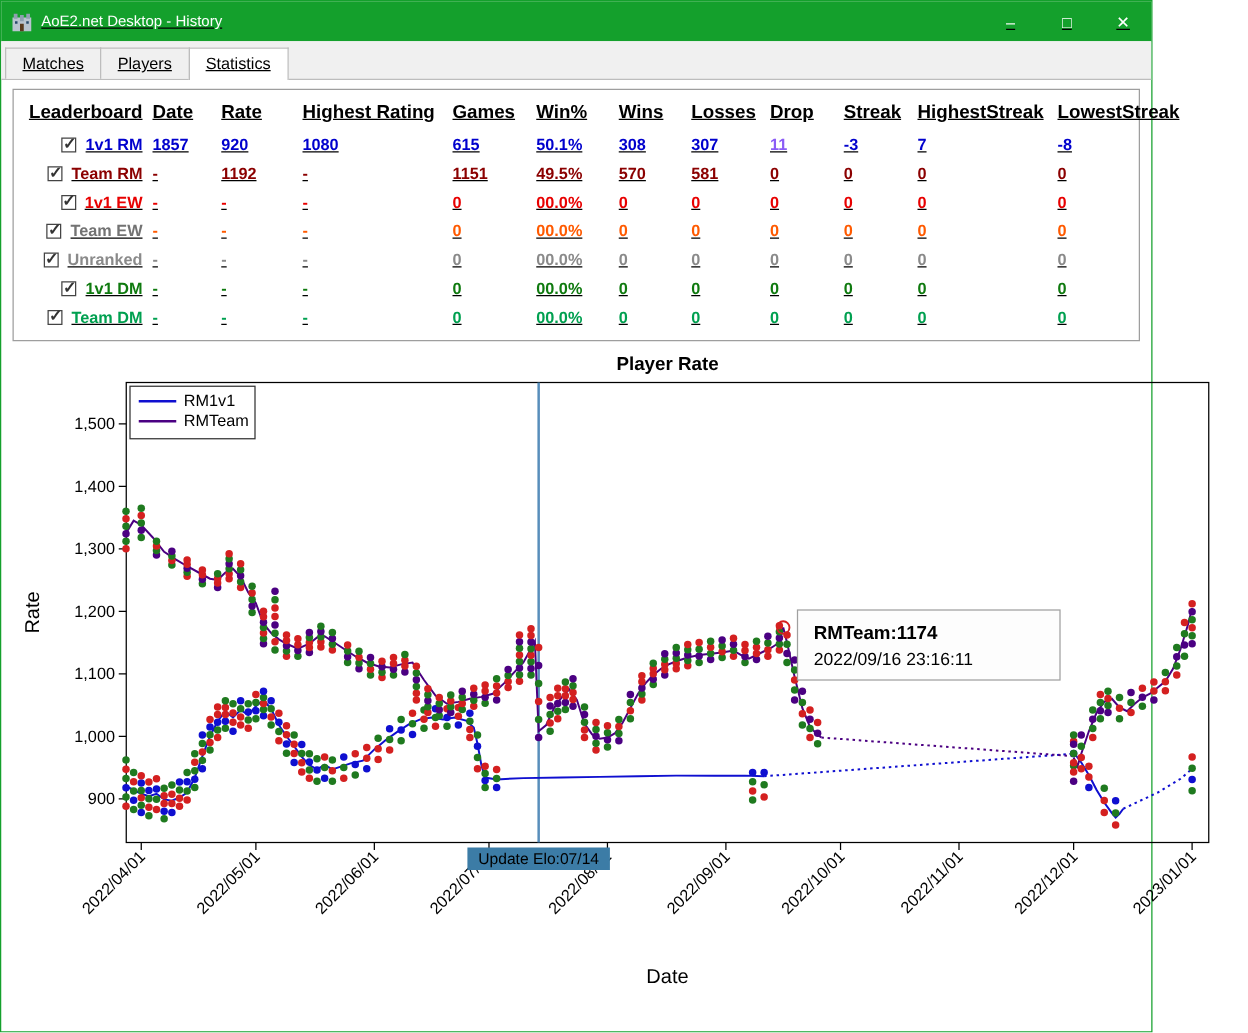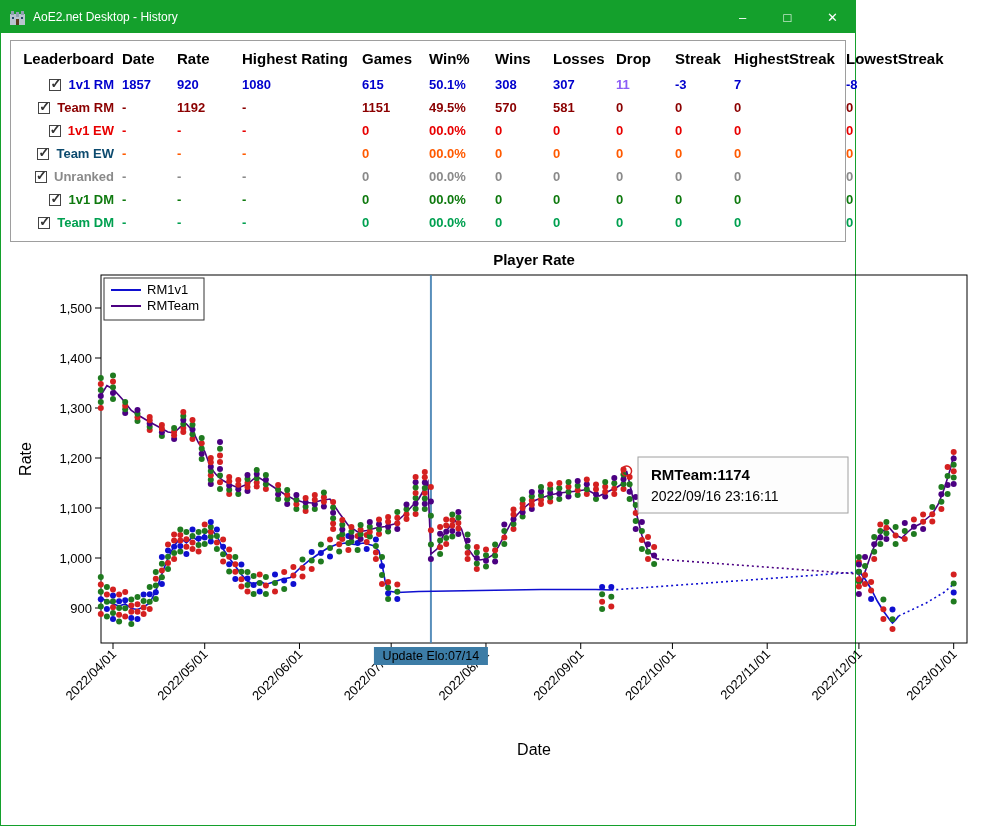--- a/index.html
+++ b/index.html
@@ -1,19 +1,19 @@
 <!DOCTYPE html>
 <html><head>
 <meta charset="utf-8">
 <style>
   * { box-sizing: border-box; }
   html,body { margin:0; padding:0; width:998px; height:826px; overflow:hidden;
               font-family:"Liberation Sans", sans-serif; background:#ffffff; }
-  .window { width:856px; height:826px; border:1px solid #14A02C; background:#fff;
-            display:flex; flex-direction:column; }
+  .window { width:922px; height:826px; border:1px solid #14A02C; background:#fff;
+            display:flex; flex-direction:column;text-decoration:underline; }
   
   .titlebar { height:32px; background:#14A02C; color:#fff; display:flex; align-items:center; flex:0 0 32px; }
   .app-icon { margin:0 7px 0 8px; display:flex; }
   .titlebar .title { flex:1; font-size:12px; }
   .win-btn { width:45px; height:32px; display:flex; align-items:center; justify-content:center;
              font-size:13px; cursor:default; }
   
   .tabbar { display:flex; align-items:flex-end; background:#f0f0f0; padding:5px 0 0 3px;
             border-bottom:1px solid #bdbdbd; flex:0 0 30px; }
   .tab { font-size:13px; padding:4px 13px 5px; background:#f0f0f0; border:1px solid #bdbdbd;
@@ -49,20 +49,25 @@
         <rect x="3" y="8" width="2" height="2" fill="#27496b"></rect>
         <rect x="12" y="8" width="2" height="2" fill="#27496b"></rect>
       </svg>
     </span>
     <span class="title">AoE2.net Desktop - History</span>
     <div class="win-btn">–</div>
     <div class="win-btn">□</div>
     <div class="win-btn">✕</div>
   </div>
 
+  <div class="tabbar">
+    <div class="tab">Matches</div>
+    <div class="tab">Players</div>
+    <div class="tab active">Statistics</div>
+  </div>
 
   <div class="stats-panel">
     <table id="stats-table">
         <colgroup>
           <col style="width: 107px;">
           <col style="width: 55px;">
           <col style="width: 65px;">
           <col style="width: 120px;">
           <col style="width: 67px;">
           <col style="width: 66px;">
@@ -126,21 +131,21 @@
             <td style="color: rgb(232, 0, 0);">0</td>
             <td style="color: rgb(232, 0, 0);">00.0%</td>
             <td style="color: rgb(232, 0, 0);">0</td>
             <td style="color: rgb(232, 0, 0);">0</td>
             <td style="color: rgb(232, 0, 0);">0</td>
             <td style="color: rgb(232, 0, 0);">0</td>
             <td style="color: rgb(232, 0, 0);">0</td>
             <td style="color: rgb(232, 0, 0);">0</td>
           </tr>
           <tr>
-            <td><span class="cb"><span class="mark">✓</span></span><span style="color: #0c4a6e; font-weight: bold; font-size: 13px;">Team EW</span></td>
+            <td><span class="cb"><span class="mark">✓</span></span><span style="color: #737373; font-weight: bold; font-size: 13px;">Team EW</span></td>
             <td style="color: rgb(255, 90, 0);">-</td>
             <td style="color: rgb(255, 90, 0);">-</td>
             <td style="color: rgb(255, 90, 0);">-</td>
             <td style="color: rgb(255, 90, 0);">0</td>
             <td style="color: rgb(255, 90, 0);">00.0%</td>
             <td style="color: rgb(255, 90, 0);">0</td>
             <td style="color: rgb(255, 90, 0);">0</td>
             <td style="color: rgb(255, 90, 0);">0</td>
             <td style="color: rgb(255, 90, 0);">0</td>
             <td style="color: rgb(255, 90, 0);">0</td>

